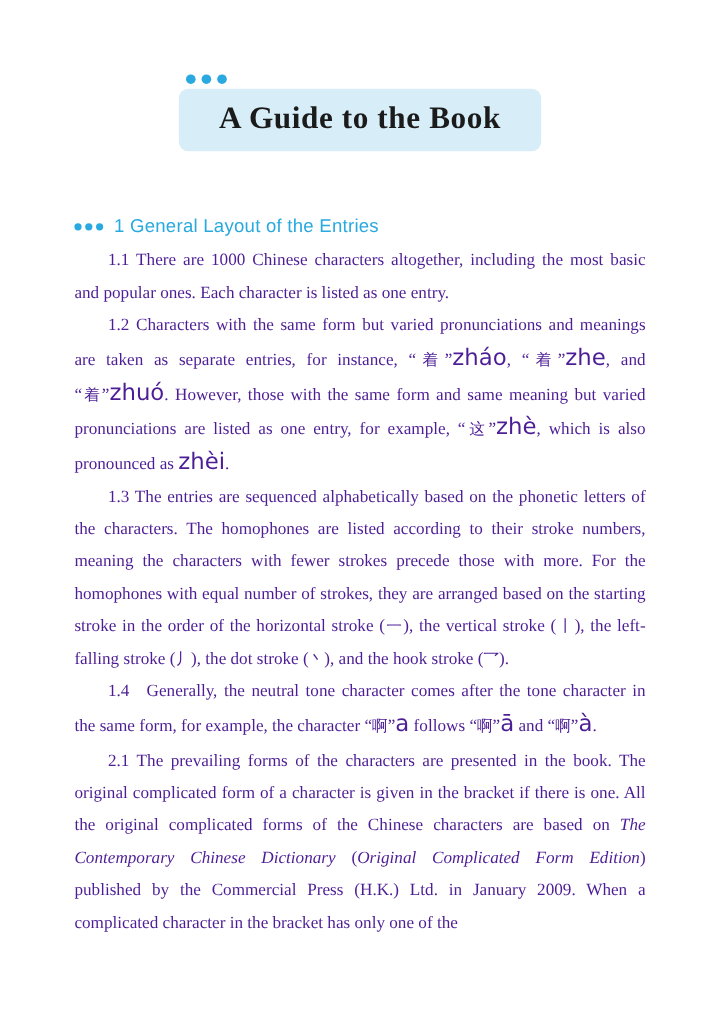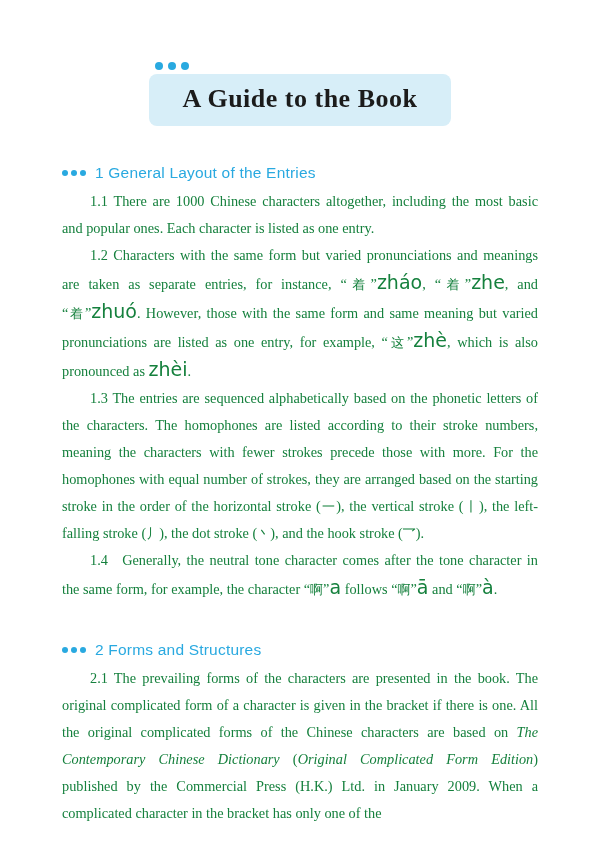--- a/index.html
+++ b/index.html
@@ -56,21 +56,21 @@
     width: 8px;
     height: 8px;
     border-radius: 50%;
     background: #29a9e0;
     display: block;
   }
   
   .section-head {
     display: flex;
     align-items: center;
-    margin-top: 38px;
+    margin-top: 54px;
     margin-bottom: 6px;
   }
   .head-dots {
     display: flex;
     gap: 3px;
     margin-right: 9px;
     align-items: center;
   }
   .head-dots span {
     width: 6px;
@@ -86,21 +86,21 @@
     letter-spacing: 0.2px;
   }
   
   p.para {
     margin: 0;
     font-size: 14.3px;
     line-height: 27px;
     text-align: justify;
     text-justify: inter-word;
     text-indent: 28px;
-    color: #15803d;
+    color: #4c1d95;
   }
   p.para.first {
     margin-top: 2px;
   }
   .cjk {
     font-family: "DejaVu Sans", sans-serif;
     font-size: 13px;
   }
   .pinyin {
     font-family: "DejaVu Sans", sans-serif;
@@ -135,24 +135,16 @@
       </div>
       <div class="section-title">1 General Layout of the Entries</div>
     </div>
     <p class="para first"><span>1.1 There are 1000 Chinese characters altogether, including the most basic and popular ones. Each character is listed as one entry.</span></p>
     <p class="para"><span>1.2 Characters with the same form but varied pronunciations and meanings are taken as separate entries, for instance, “</span><span class="cjk">着</span><span>”</span><span class="pinyin">zháo</span><span>, “</span><span class="cjk">着</span><span>”</span><span class="pinyin">zhe</span><span>, and “</span><span class="cjk">着</span><span>”</span><span class="pinyin">zhuó</span><span>. However, those with the same form and same meaning but varied pronunciations are listed as one entry, for example, “</span><span class="cjk">这</span><span>”</span><span class="pinyin">zhè</span><span>, which is also pronounced as </span><span class="pinyin">zhèi</span><span>.</span></p>
     <p class="para"><span>1.3 The entries are sequenced alphabetically based on the phonetic letters of the characters. The homophones are listed according to their stroke numbers, meaning the characters with fewer strokes precede those with more. For the homophones with equal number of strokes, they are arranged based on the starting stroke in the order of the horizontal stroke (</span><span class="cjk">一</span><span>), the vertical stroke (</span><span class="cjk">丨</span><span>), the left-falling stroke (</span><span class="cjk">丿</span><span>), the dot stroke (</span><span class="cjk">丶</span><span>), and the hook stroke (</span><span class="cjk">乛</span><span>).</span></p>
     <p class="para"><span>1.4 Generally, the neutral tone character comes after the tone character in the same form, for example, the character “</span><span class="cjk">啊</span><span>”</span><span class="pinyin">a</span><span> follows “</span><span class="cjk">啊</span><span>”</span><span class="pinyin">ā</span><span> and “</span><span class="cjk">啊</span><span>”</span><span class="pinyin">à</span><span>.</span></p>
   </div>
 
   <div>
-    <div class="section-head">
-      <div class="head-dots">
-        <span></span>
-          <span></span>
-          <span></span>
-      </div>
-      <div class="section-title">2 Forms and Structures</div>
-    </div>
     <p class="para first"><span>2.1 The prevailing forms of the characters are presented in the book. The original complicated form of a character is given in the bracket if there is one. All the original complicated forms of the Chinese characters are based on </span><span class="ital">The Contemporary Chinese Dictionary</span><span> (</span><span class="ital">Original Complicated Form Edition</span><span>) published by the Commercial Press (H.K.) Ltd. in January 2009. When a complicated character in the bracket has only one of the</span></p>
   </div>
 
 </div>
 
 </body></html>

